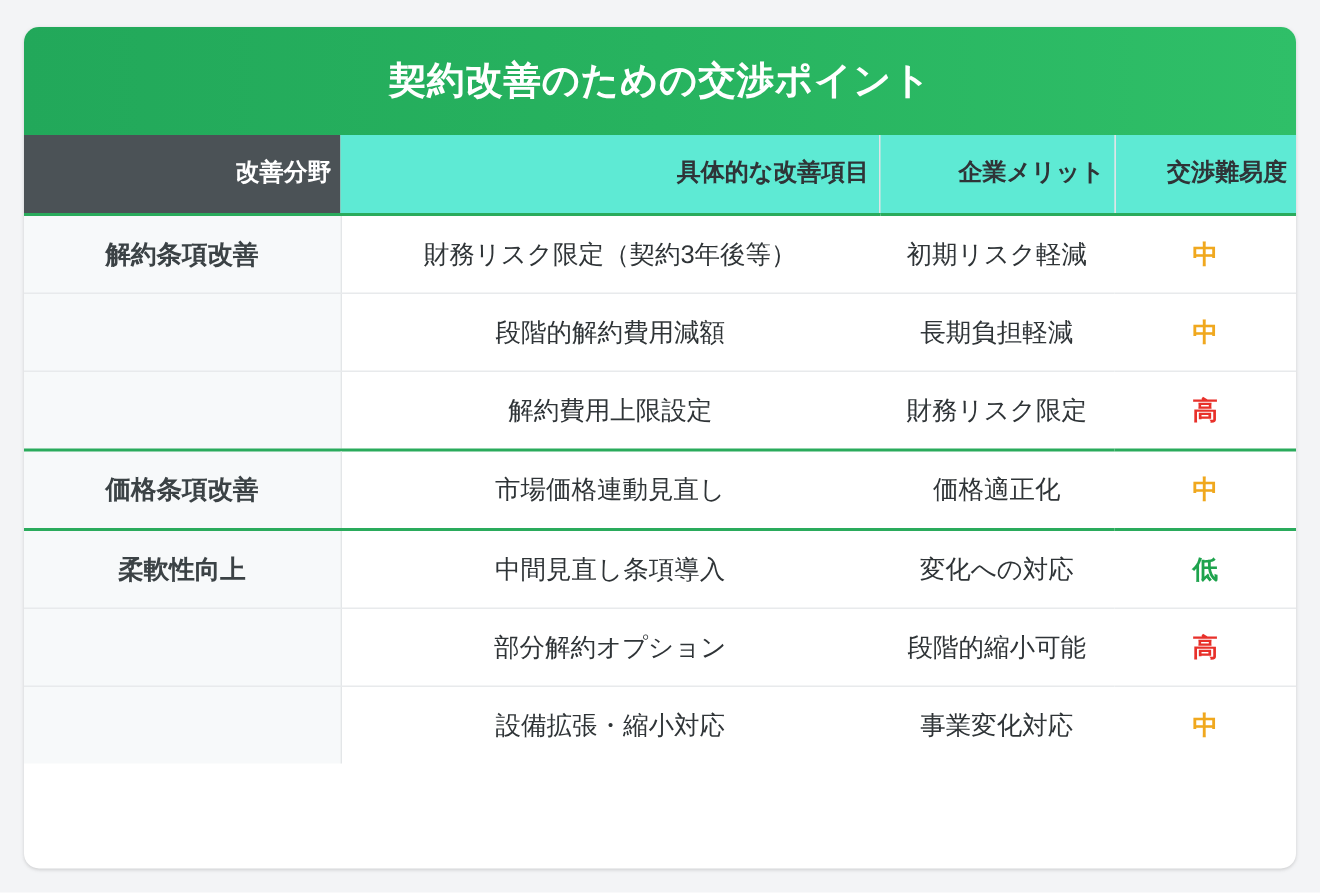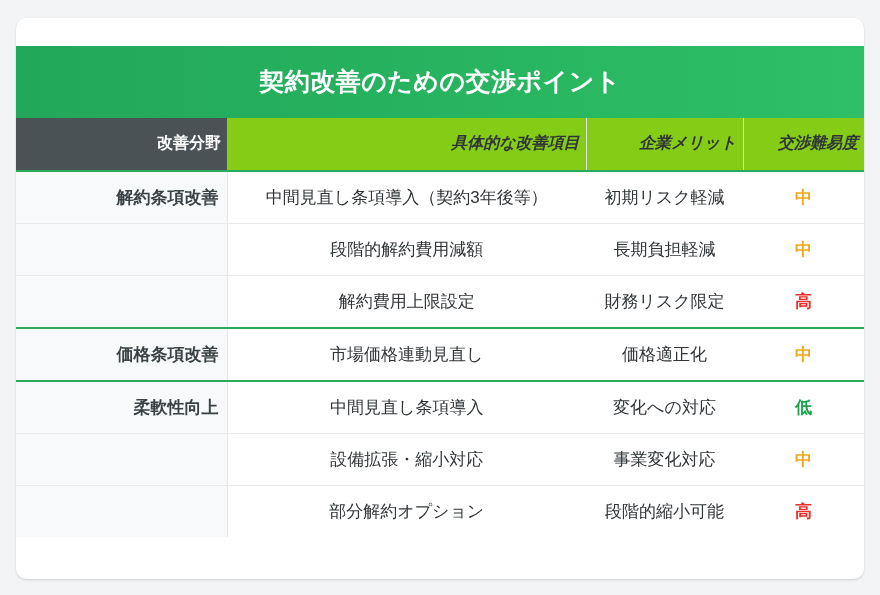--- a/index.html
+++ b/index.html
@@ -31,21 +31,20 @@
     flex-direction: column;
   }
   .title-bar {
     background: linear-gradient(90deg, #22a85a 0%, #27b35f 50%, #2fbf68 100%);
     color: #ffffff;
     text-align: center;
     font-size: 25px;
     font-weight: bold;
     letter-spacing: 0.5px;
     padding: 19px 10px 20px 10px;
-    margin-top: 28px;
   }
   table.tbl {
     width: 100%;
     border-collapse: collapse;
     table-layout: fixed;
   }
   table.tbl col.c1 { width: 211px; }
   table.tbl col.c2 { width: 359px; }
   table.tbl col.c3 { width: 157px; }
   table.tbl col.c4 { width: 121px; }
@@ -55,23 +54,22 @@
     font-weight: bold;
     padding: 15px 6px 16px 6px;
     text-align: right;
     vertical-align: middle;
   }
   th.head-dark {
     background: #4b5256;
     color: #ffffff;
   }
   th.head-light {
-    background: #84cc16;
+    background: #5eead4;
     color: #2f3437;
-    font-style: italic;
   }
   th.head-light + th.head-light {
     border-left: 1px solid #e0e3e5;
     padding-left: 20px;
   }
 
   tbody td {
     font-size: 17px;
     color: #2f3437;
     text-align: center;
@@ -86,21 +84,20 @@
     font-weight: bold;
     font-size: 17px;
     border-right: 1px solid #e3e6e8;
     border-bottom: 1px solid #e8eaec;
   }
   tbody tr.group-start td {
     border-top: 2px solid #2aab5c;
   }
   tbody tr.group-start td.cat {
     border-top: 2px solid #2aab5c;
-    text-align: right;
   }
   tbody tr:last-child td {
     border-bottom: none;
   }
   td.level {
     font-weight: bold;
     font-size: 17px;
   }
   .lv-high { color: #e8302a; }
   .lv-mid  { color: #f0a81e; }
@@ -125,21 +122,21 @@
         <tr>
           <th class="head-dark">改善分野</th>
           <th class="head-light">具体的な改善項目</th>
           <th class="head-light">企業メリット</th>
           <th class="head-light">交渉難易度</th>
         </tr>
       </thead>
       <tbody id="tbody">
           <tr class="group-start">
             <td class="cat">解約条項改善</td>
-            <td>中間見直し条項導入（契約3年後等）</td>
+            <td>財務リスク限定（契約3年後等）</td>
             <td>初期リスク軽減</td>
             <td class="level lv-mid">中</td>
           </tr>
           <tr>
             <td class="cat"></td>
             <td>段階的解約費用減額</td>
             <td>長期負担軽減</td>
             <td class="level lv-mid">中</td>
           </tr>
           <tr>
@@ -155,27 +152,27 @@
             <td class="level lv-mid">中</td>
           </tr>
           <tr class="group-start">
             <td class="cat">柔軟性向上</td>
             <td>中間見直し条項導入</td>
             <td>変化への対応</td>
             <td class="level lv-low">低</td>
           </tr>
           <tr>
             <td class="cat"></td>
+            <td>部分解約オプション</td>
+            <td>段階的縮小可能</td>
+            <td class="level lv-high">高</td>
+          </tr>
+          <tr>
+            <td class="cat"></td>
             <td>設備拡張・縮小対応</td>
             <td>事業変化対応</td>
             <td class="level lv-mid">中</td>
-          </tr>
-          <tr>
-            <td class="cat"></td>
-            <td>部分解約オプション</td>
-            <td>段階的縮小可能</td>
-            <td class="level lv-high">高</td>
           </tr>
         </tbody>
     </table>
 
   </div>
 </div>
 
 </body></html>

